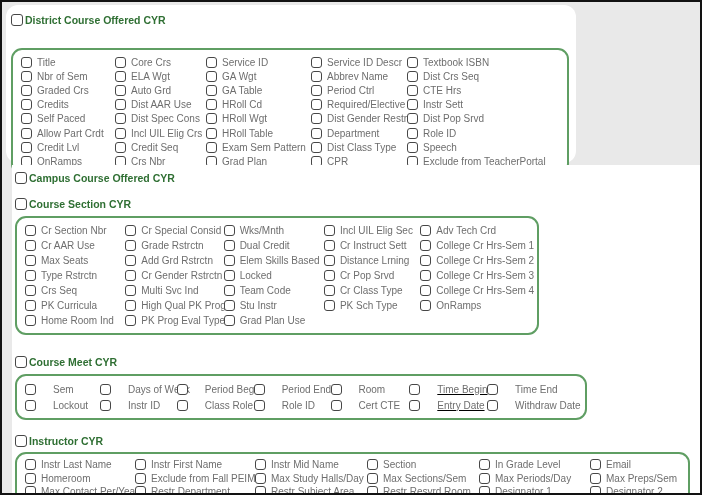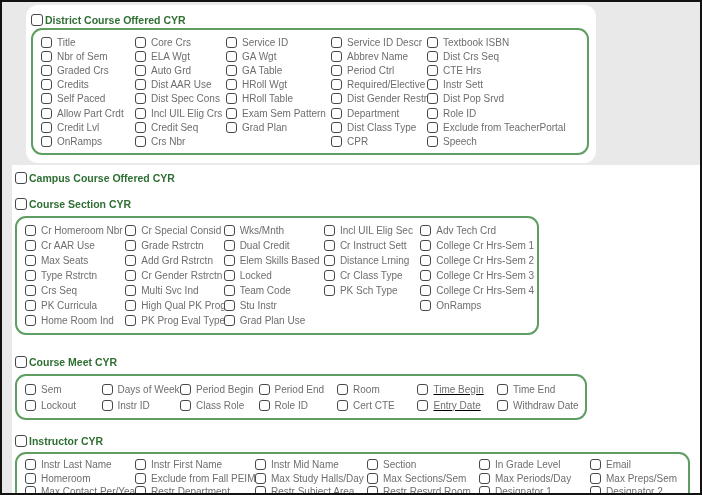--- a/index.html
+++ b/index.html
@@ -2,21 +2,21 @@
 <html><head>
 <meta charset="utf-8">
 <style>
   html,body { margin:0; padding:0; background:#cfcfcf; font-family:"Liberation Sans", sans-serif; }
   .screen {
     position:relative; width:702px; height:495px; margin:0 auto;
     background:#e9e9e9; border:2px solid #121212; box-sizing:border-box;
     overflow:hidden;
   }
   .top-card {
-    position:absolute; left:24px; top:3px; width:570px; height:158px;
+    position:absolute; left:4px; top:3px; width:570px; height:158px;
     background:#ffffff; border-radius:12px; box-sizing:border-box;
     padding:7px 7px 0 5px;
   }
   .lower-panel {
     position:absolute; left:10px; top:163px; right:0; bottom:0;
     background:#ffffff; box-sizing:border-box; padding:5px 4px 0 3px;
   }
   .section-header { display:flex; align-items:center; height:16px; }
   .cb {
     display:inline-block; width:11px; height:11px; background:#fff;
@@ -30,34 +30,34 @@
   .group {
     border:2px solid #5f9e63; border-radius:11px; box-sizing:border-box;
     display:flex; align-items:flex-start; background:#fff;
   }
   .col { display:flex; flex-direction:column; min-width:0; }
   .item { display:flex; align-items:center; }
   .item .cb { margin-right:5px; }
   .item .lbl { color:#6e6e6e; font-size:10px; white-space:nowrap; }
 
   
-  .g1 { width:558px; margin-top:0; padding:5px 8px 4px 8px; }
+  .g1 { width:558px; margin-top:20px; padding:5px 8px 4px 8px; }
   .g1 .item { height:14.2px; }
   .g1 .col:nth-child(1){ width:94px; } .g1 .col:nth-child(2){ width:91px; }
   .g1 .col:nth-child(3){ width:105px; } .g1 .col:nth-child(4){ width:96px; }
 
   
   .g2 { width:524px; margin-top:4px; padding:5px 8px 5px 8px; }
   .g2 .item { height:15px; }
   .g2 .col:nth-child(1){ width:105px; } .g2 .col:nth-child(2){ width:103px; }
   .g2 .col:nth-child(3){ width:105px; } .g2 .col:nth-child(4){ width:101px; }
 
   
   .g3 { width:572px; margin-top:4px; padding:5px 8px 5px 8px; }
-  .g3 .item { height:16px; }
+  .g3 .item { height:16px;gap:12px; }
   .g3 .col:nth-child(1){ width:78px; } .g3 .col:nth-child(2){ width:80px; }
   .g3 .col:nth-child(3){ width:80px;justify-content:space-between; } .g3 .col:nth-child(4){ width:80px; }
   .g3 .col:nth-child(5){ width:82px; } .g3 .col:nth-child(6){ width:81px;text-decoration:underline; }
 
   
   .g4 { width:675px; margin-top:3px; padding:4px 8px 4px 8px; }
   .g4 .item { height:13.6px; }
   .g4 .col:nth-child(1){ width:110px; } .g4 .col:nth-child(2){ width:120px; }
   .g4 .col:nth-child(3){ width:112px; } .g4 .col:nth-child(4){ width:112px; }
   .g4 .col:nth-child(5){ width:111px; }
@@ -151,20 +151,24 @@
           <div class="item">
             <span class="cb"></span>
             <span class="lbl">GA Wgt</span>
           </div>
           <div class="item">
             <span class="cb"></span>
             <span class="lbl">GA Table</span>
           </div>
           <div class="item">
             <span class="cb"></span>
+            <span class="lbl">HRoll Cd</span>
+          </div>
+          <div class="item">
+            <span class="cb"></span>
             <span class="lbl">HRoll Wgt</span>
           </div>
           <div class="item">
             <span class="cb"></span>
             <span class="lbl">HRoll Table</span>
           </div>
           <div class="item">
             <span class="cb"></span>
             <span class="lbl">Exam Sem Pattern</span>
           </div>
@@ -227,46 +231,46 @@
           <div class="item">
             <span class="cb"></span>
             <span class="lbl">Dist Pop Srvd</span>
           </div>
           <div class="item">
             <span class="cb"></span>
             <span class="lbl">Role ID</span>
           </div>
           <div class="item">
             <span class="cb"></span>
+            <span class="lbl">Speech</span>
+          </div>
+          <div class="item">
+            <span class="cb"></span>
             <span class="lbl">Exclude from TeacherPortal</span>
-          </div>
-          <div class="item">
-            <span class="cb"></span>
-            <span class="lbl">Speech</span>
           </div>
         </div>
       </div>
   </div>
 
   <div class="lower-panel">
 
     <div class="section-header">
       <span class="cb"></span>
       <span class="hdr-label">Campus Course Offered CYR</span>
     </div>
 
     <div class="section-header mt10">
       <span class="cb"></span>
       <span class="hdr-label">Course Section CYR</span>
     </div>
     <div class="group g2">
         <div class="col">
           <div class="item">
             <span class="cb"></span>
-            <span class="lbl">Cr Homeroom Nbr</span>
+            <span class="lbl">Cr Section Nbr</span>
           </div>
           <div class="item">
             <span class="cb"></span>
             <span class="lbl">Cr AAR Use</span>
           </div>
           <div class="item">
             <span class="cb"></span>
             <span class="lbl">Max Seats</span>
           </div>
           <div class="item">
@@ -351,20 +355,24 @@
             <span class="cb"></span>
             <span class="lbl">Incl UIL Elig Sec</span>
           </div>
           <div class="item">
             <span class="cb"></span>
             <span class="lbl">Cr Instruct Sett</span>
           </div>
           <div class="item">
             <span class="cb"></span>
             <span class="lbl">Distance Lrning</span>
+          </div>
+          <div class="item">
+            <span class="cb"></span>
+            <span class="lbl">Cr Pop Srvd</span>
           </div>
           <div class="item">
             <span class="cb"></span>
             <span class="lbl">Cr Class Type</span>
           </div>
           <div class="item">
             <span class="cb"></span>
             <span class="lbl">PK Sch Type</span>
           </div>
         </div>

